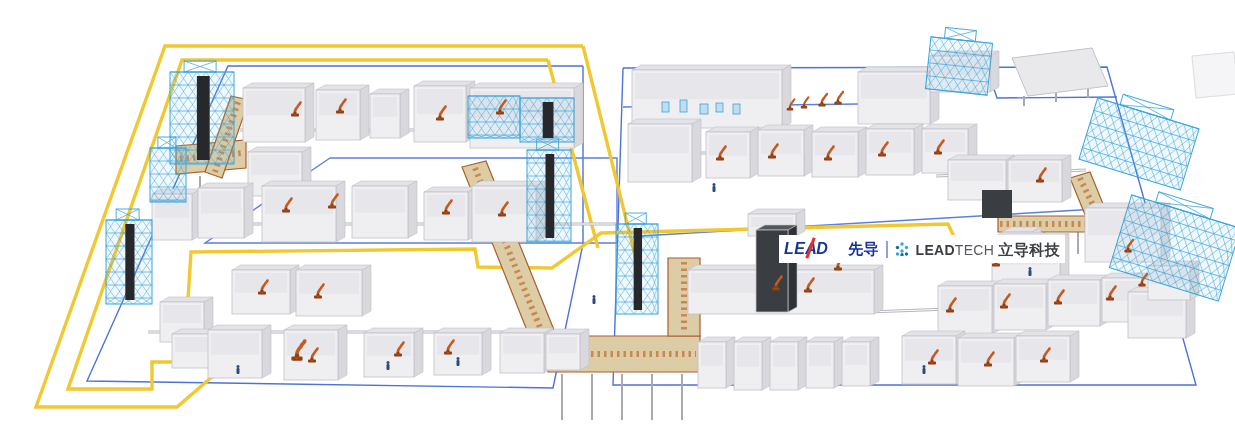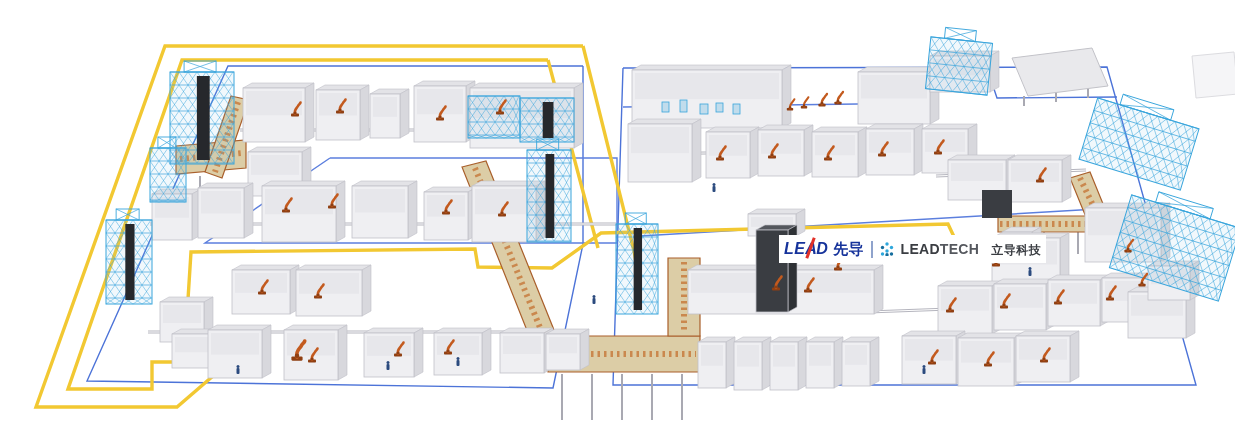--- a/index.html
+++ b/index.html
@@ -7,27 +7,27 @@
          font-family:"Liberation Sans",sans-serif;}
   .stage svg{position:absolute;left:0;top:0;}
   
   .logo{position:absolute;left:779px;top:235px;height:26px;display:flex;align-items:center;
         gap:7px;background:#ffffff;padding:1px 5px;}
   .lead{display:flex;align-items:baseline;font-style:italic;font-weight:800;font-size:16px;
         letter-spacing:.4px;line-height:1;}
   .a-wrap{position:relative;display:inline-block;width:11px;text-align:center;}
   .a-wrap .slash{position:absolute;left:4px;top:-4px;width:3px;height:22px;
         transform:rotate(20deg);display:block;}
-  .lead .cn1{font-style:normal;font-weight:700;font-size:15px;margin-left:5px;}
+  .lead .cn1{font-style:normal;font-weight:700;font-size:15px;margin-left:20px;}
   .divider{width:1.5px;height:17px;}
   .dots svg{position:static;display:block;}
   .tech{display:flex;align-items:baseline;font-size:14px;line-height:1;letter-spacing:.3px;text-align:right;}
   .tech .tb{font-weight:800;}
   .tech .tl{font-weight:400;}
-  .tech .cn2{font-weight:700;font-size:12px;margin-left:12px;letter-spacing:.5px;}
+  .tech .cn2{font-weight:700;font-size:15px;margin-left:4px;letter-spacing:.5px;}
 </style>
 </head>
 <body>
 
 <div class="stage">
   <svg id="scene" width="1235" height="441" viewBox="0 0 1235 441">
       <g>
         <polyline points="583,66 228,66 87,381 553,388 583,244 583,66" fill="none" stroke="#4C73D8" stroke-width="1.4" stroke-linejoin="miter"></polyline>
         <polyline points="330,158 617,158 617,243 205,243 330,158" fill="none" stroke="#5C7FDE" stroke-width="1.4" stroke-linejoin="miter"></polyline>
         <polyline points="623,68 1107,67 1196,385 613,385 623,68" fill="none" stroke="#4C73D8" stroke-width="1.4" stroke-linejoin="miter"></polyline>
@@ -619,17 +619,17 @@
           <circle cx="2.5" cy="5.5" r="1.7" fill="#156E9E"></circle>
           <circle cx="11.5" cy="5.5" r="1.7" fill="#2EA7DC"></circle>
           <circle cx="7" cy="9" r="1.7" fill="#2EA7DC"></circle>
           <circle cx="2.5" cy="12" r="1.7" fill="#2EA7DC"></circle>
           <circle cx="11.5" cy="12" r="1.7" fill="#156E9E"></circle>
           <circle cx="7" cy="12.8" r="1.7" fill="#156E9E"></circle>
         </svg>
     </div>
     <div class="tech" style="color: rgb(58, 61, 66);">
       <span class="tb">LEAD</span>
-        <span class="tl" style="color: rgb(85, 88, 94); font-weight: bold;">TECH</span>
+        <span class="tl" style="color: rgb(85, 88, 94);">TECH</span>
         <span class="cn2">立导科技</span>
     </div>
   </div>
 </div>
 
 </body></html>

